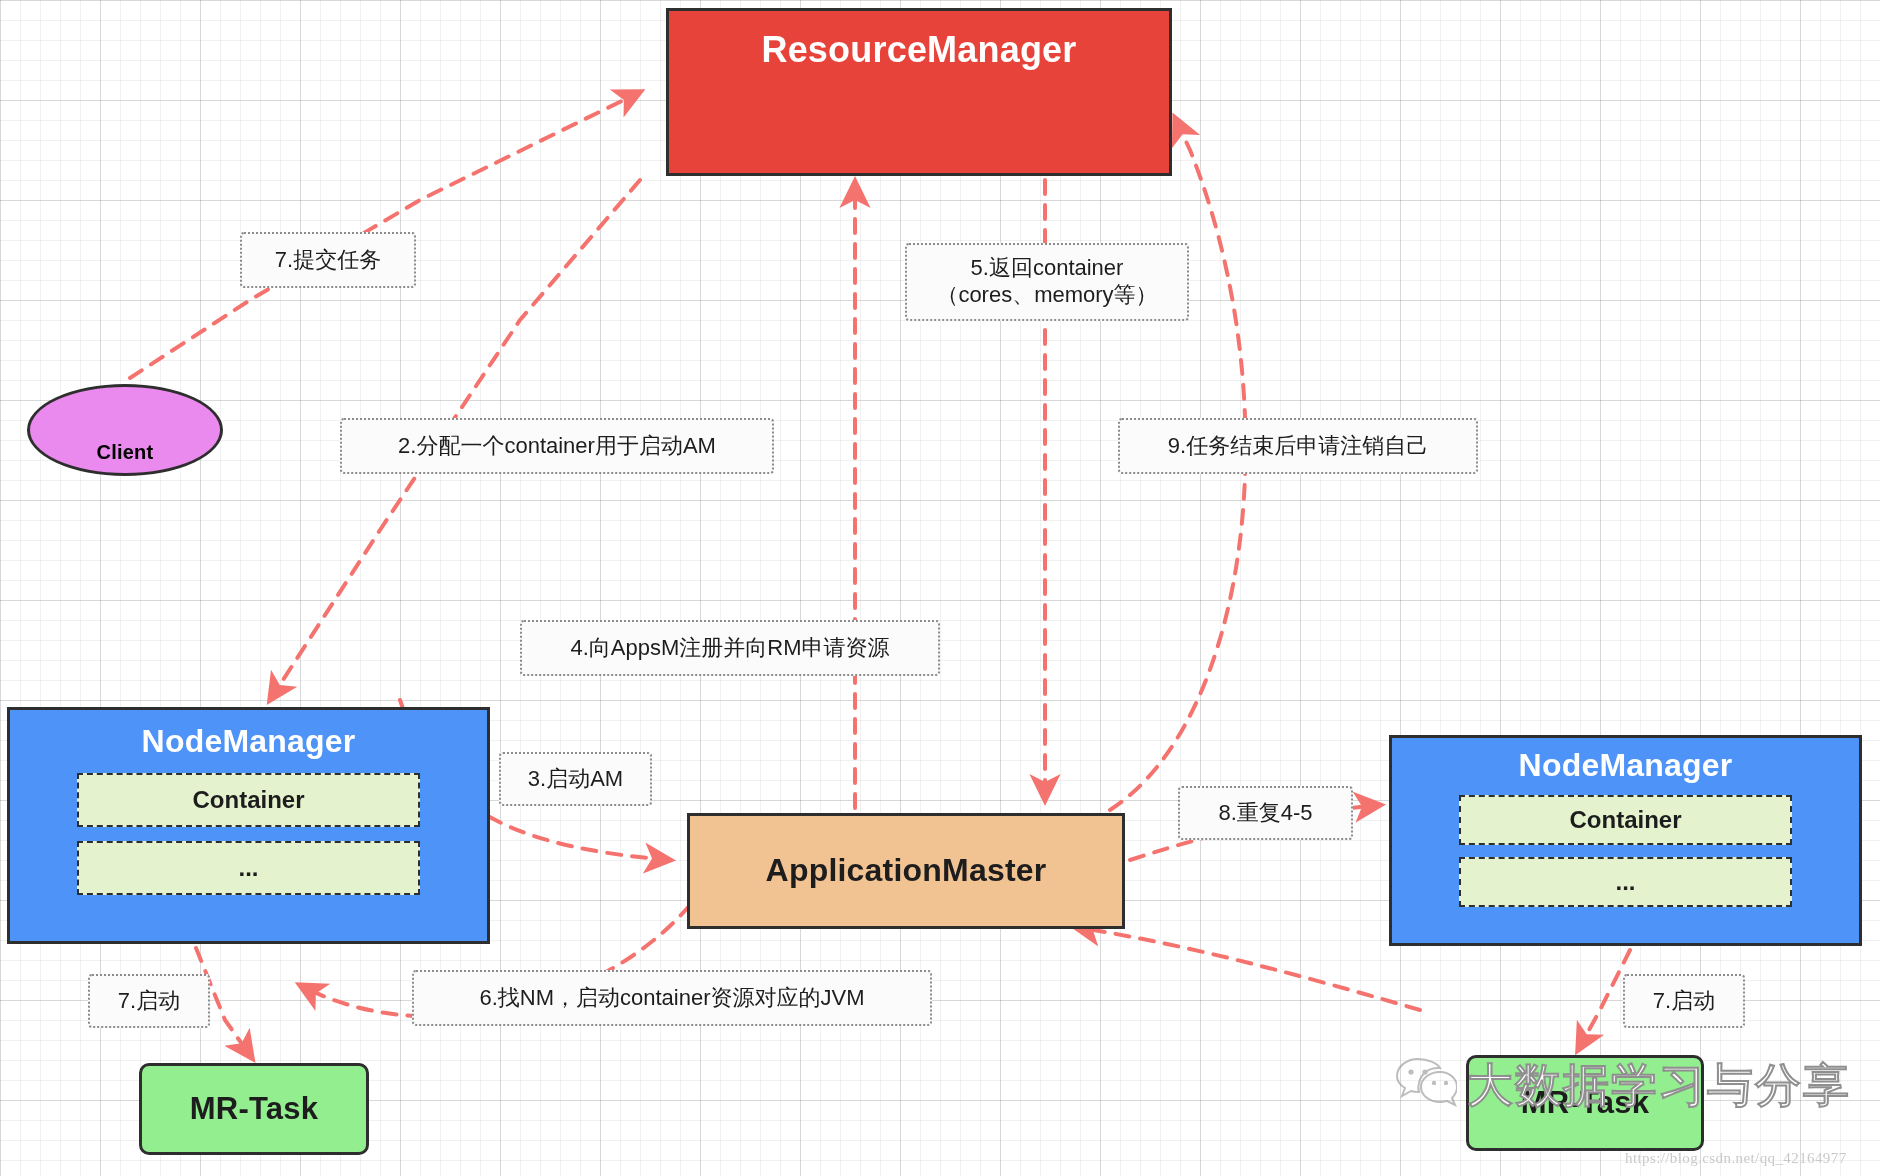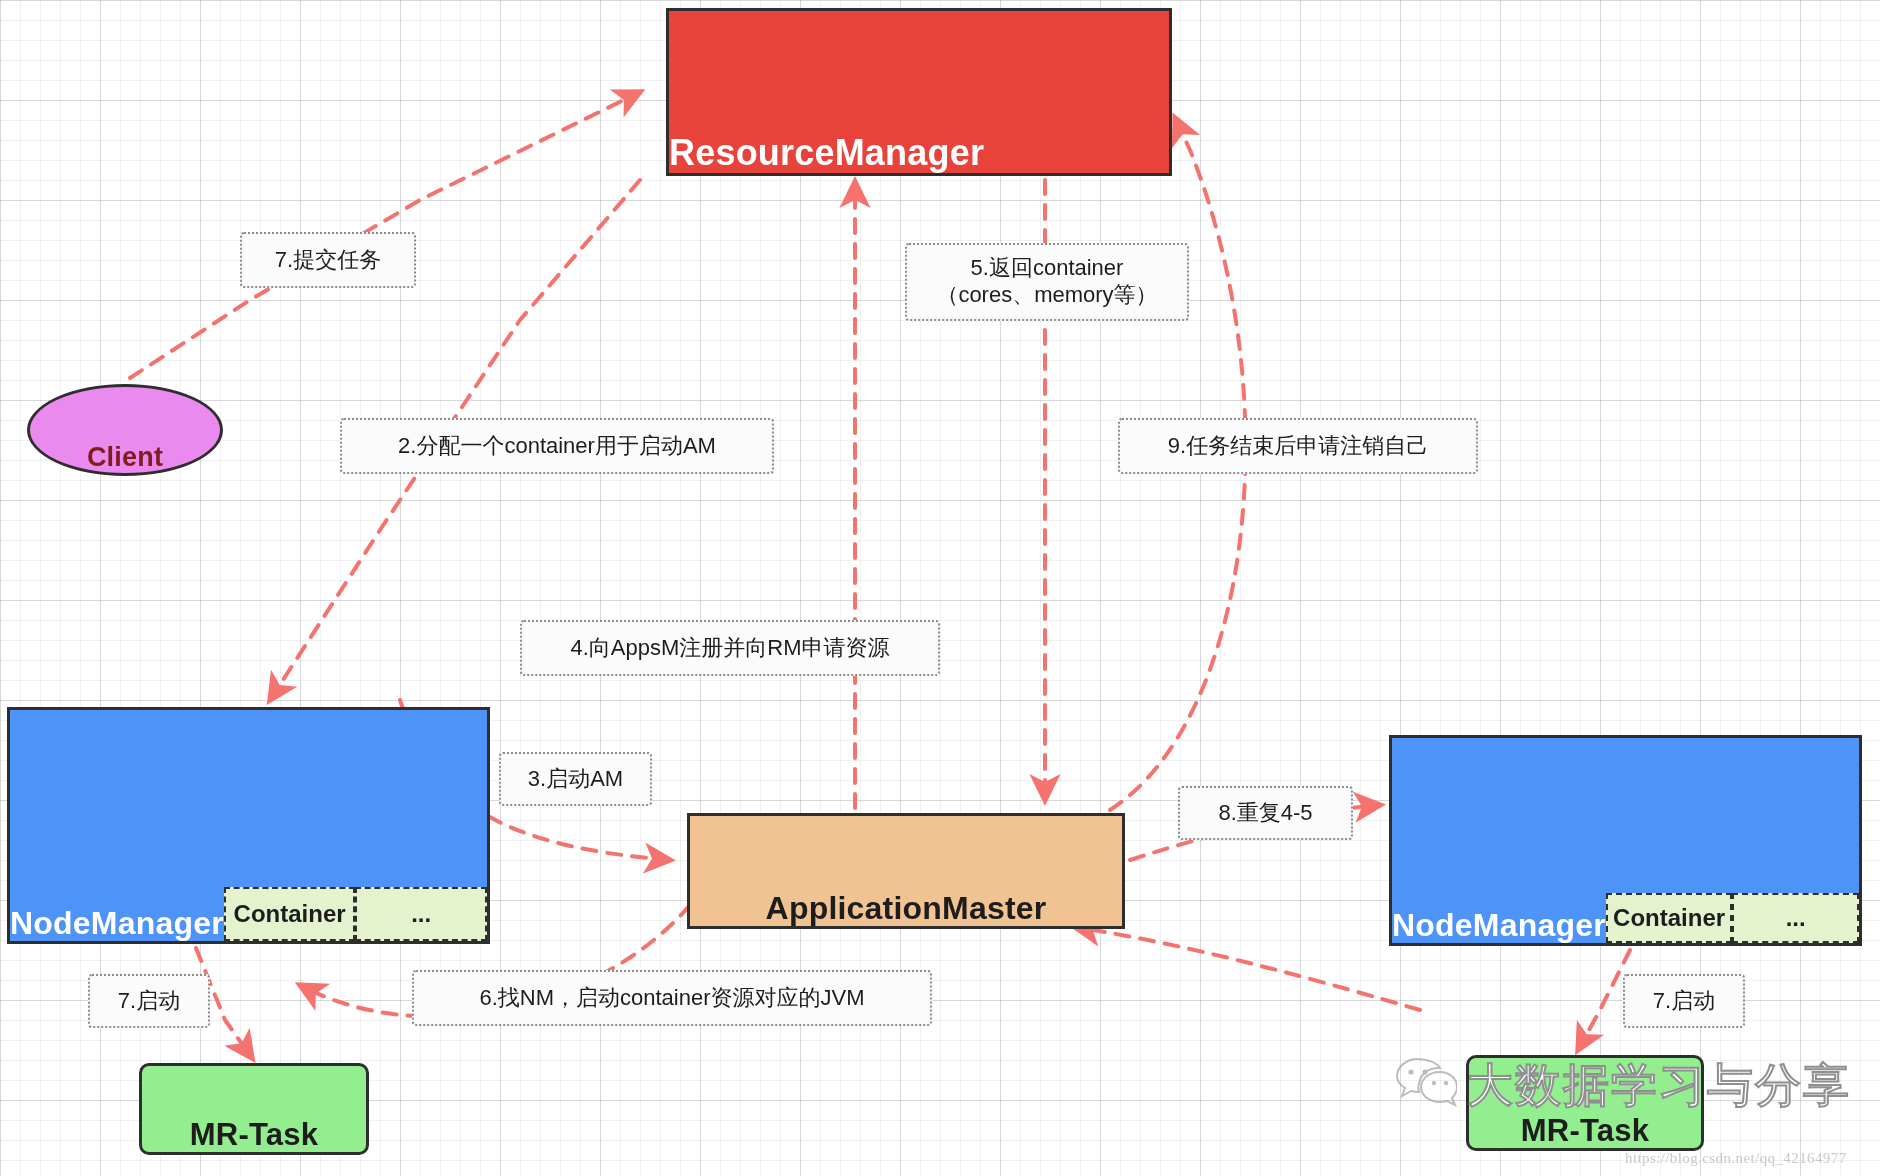--- a/index.html
+++ b/index.html
@@ -12,21 +12,21 @@
       linear-gradient(to bottom, rgba(0,0,0,0.055) 1px, transparent 1px),
       linear-gradient(to right, rgba(0,0,0,0.10) 1px, transparent 1px),
       linear-gradient(to bottom, rgba(0,0,0,0.10) 1px, transparent 1px);
     background-size: 20px 20px, 20px 20px, 100px 100px, 100px 100px;
     background-position: 0 0, 0 0, 0 0, 0 0;
     overflow:hidden;
     font-family:"Liberation Sans","DejaVu Sans",sans-serif;
   }
   #edges{position:absolute;left:0;top:0;width:1880px;height:1176px;pointer-events:none;}
 
-  .node{position:absolute;box-sizing:border-box;display:flex;flex-direction:row;align-items:flex-end;}
+  .node{position:absolute;box-sizing:border-box;display:flex;flex-direction:column;align-items:center;}
   .node-title{font-weight:bold;letter-spacing:.2px;line-height:1.1;}
 
   
   #rm{
     left:666px;top:8px;width:506px;height:168px;
     background:#e8433a;border:3px solid #2e2e2e;
   }
   #rm .node-title{color:#ffffff;font-size:36px;margin-top:19px;}
   #apps-manager{
     margin-top:16px;width:352px;height:58px;
@@ -34,21 +34,21 @@
     display:flex;align-items:center;justify-content:center;
     color:#1d1d1d;font-size:26px;font-weight:bold;
   }
 
   
   #client{
     left:27px;top:384px;width:196px;height:92px;
     background:#eb8aee;border:3px solid #2e2e2e;border-radius:50%;
     justify-content:center;
   }
-  #client .node-title{color:#7f1d1d;font-size:27px;margin-top:43px;}
+  #client .node-title{color:#000000;font-size:20px;margin-top:43px;}
 
   
   .nm{
     background:#4e93f7;border:3px solid #2e2e2e;
   }
   .nm .node-title{color:#ffffff;font-size:32px;margin-top:14px;}
   .slot{
     width:calc(100% - 138px);height:50px;margin-top:14px;
     background:#e4f3cd;border:2px dashed #2e2e2e;
     display:flex;align-items:center;justify-content:center;

